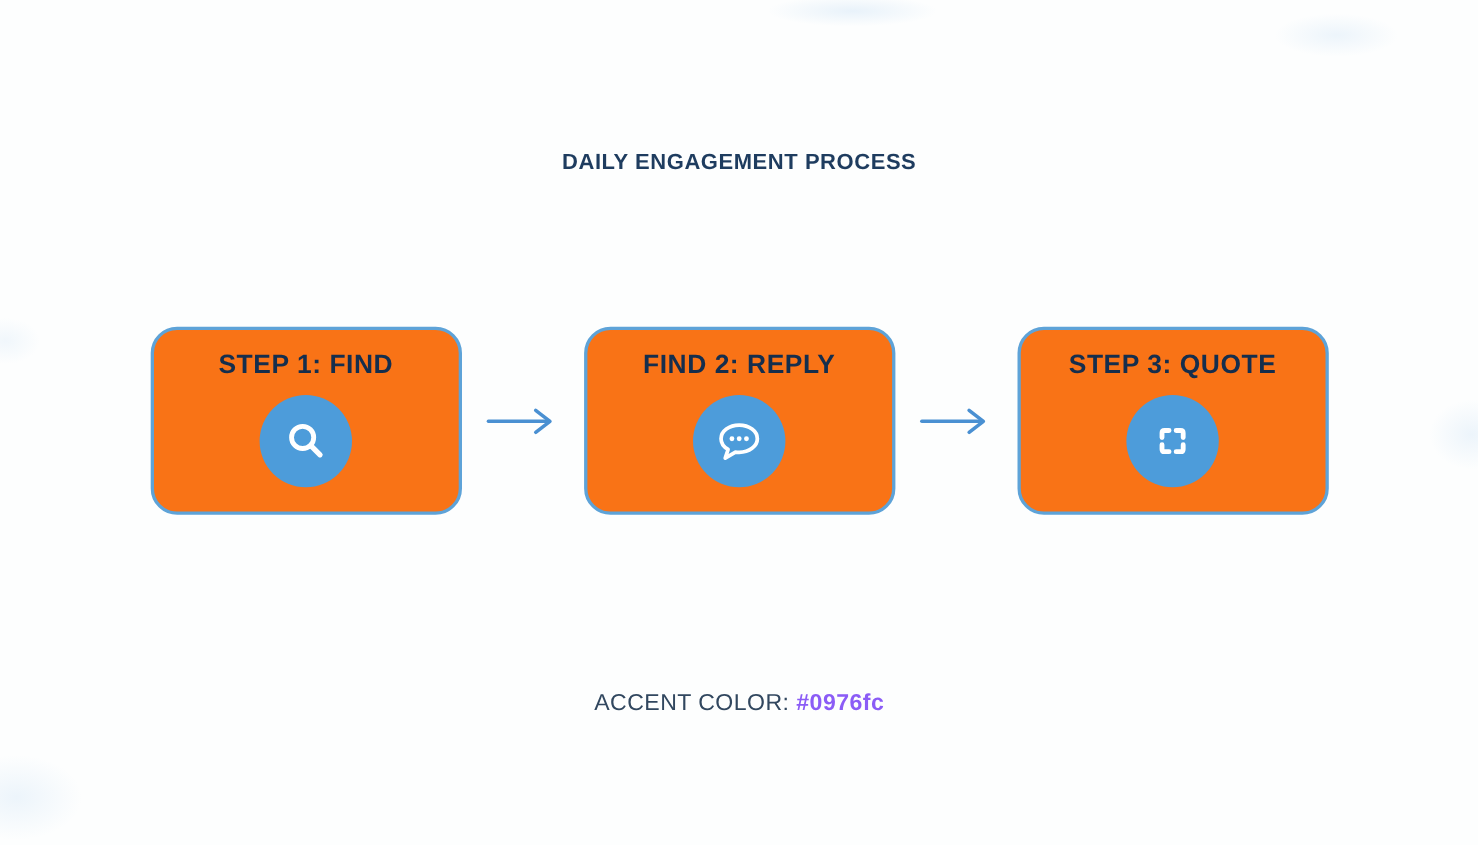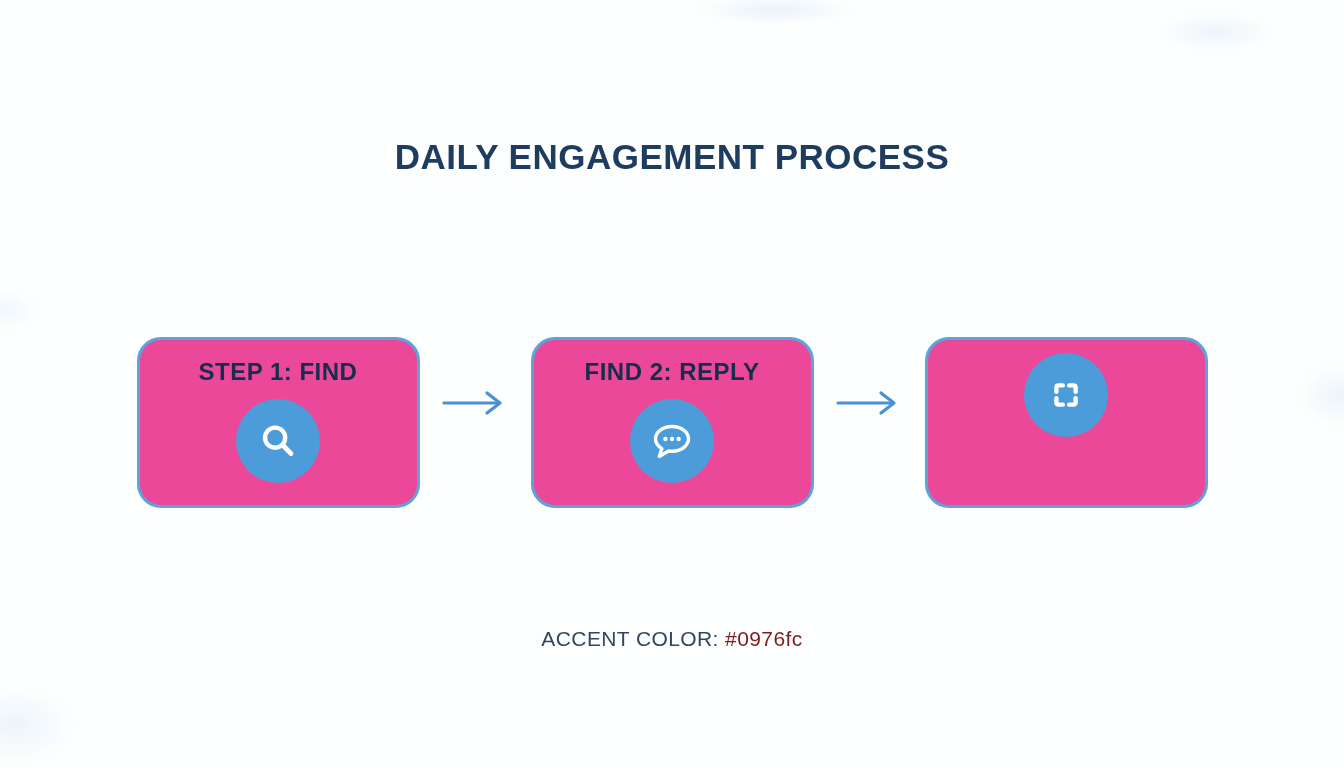--- a/index.html
+++ b/index.html
@@ -18,47 +18,46 @@
       #fdfefe;
   }
 
   .title {
     position: absolute;
     top: 137px;
     left: 0;
     width: 100%;
     margin: 0;
     text-align: center;
-    font-size: 35px;
+    font-size: 20px;
     font-weight: bold;
     letter-spacing: 0.5px;
     color: #1e3c5f;
   }
 
   .steps-row {
     position: absolute;
     top: 297px;
     left: 0;
     width: 100%;
     display: flex;
     justify-content: center;
     align-items: stretch;
   }
 
   .step-box {
     width: 277px;
     height: 165px;
     border: 3px solid #5ea3d8;
     border-radius: 24px;
-    background: #ec4899;
+    background: #f97316;
     display: flex;
     flex-direction: column;
     align-items: center;
     box-sizing: content-box;
-    margin-top: 40px;
   }
 
   .step-label {
     margin-top: 18px;
     font-size: 24px;
     font-weight: bold;
     letter-spacing: 0.5px;
     color: #152e4d;
     white-space: nowrap;
   }
@@ -84,21 +83,21 @@
   .footer-note {
     position: absolute;
     top: 627px;
     left: 0;
     width: 100%;
     text-align: center;
     font-size: 21px;
     letter-spacing: 0.4px;
     color: #31475f;
   }
-  .footer-note .accent-value { color: #7f1d1d; }
+  .footer-note .accent-value { color: #8b5cf6; font-weight: bold; }
 </style>
 </head>
 <body>
 
 <div>
 
   <h1 class="title">DAILY ENGAGEMENT PROCESS</h1>
 
   <div class="steps-row">
 
@@ -132,20 +131,21 @@
     </div>
 
     <div class="arrow-cell">
       <svg width="66" height="28" viewBox="0 0 66 28" fill="none">
         <line x1="2" y1="14" x2="56" y2="14" stroke="#4a90d2" stroke-width="3.2" stroke-linecap="round"></line>
         <polyline points="45,4 58,14 45,24" stroke="#4a90d2" stroke-width="3.2" fill="none" stroke-linecap="round" stroke-linejoin="round"></polyline>
       </svg>
     </div>
 
     <div class="step-box">
+      <div class="step-label">STEP 3: QUOTE</div>
       <div class="icon-circle">
         <svg width="44" height="44" viewBox="0 0 48 48" fill="none" stroke="#ffffff" stroke-width="4.8" stroke-linecap="round" stroke-linejoin="round">
           <path d="M13.5 20.5 V16 Q13.5 13.5 16 13.5 H20.5"></path>
           <path d="M27.5 13.5 H32 Q34.5 13.5 34.5 16 V20.5"></path>
           <path d="M34.5 27.5 V32 Q34.5 34.5 32 34.5 H27.5"></path>
           <path d="M20.5 34.5 H16 Q13.5 34.5 13.5 32 V27.5"></path>
         </svg>
       </div>
     </div>
 

